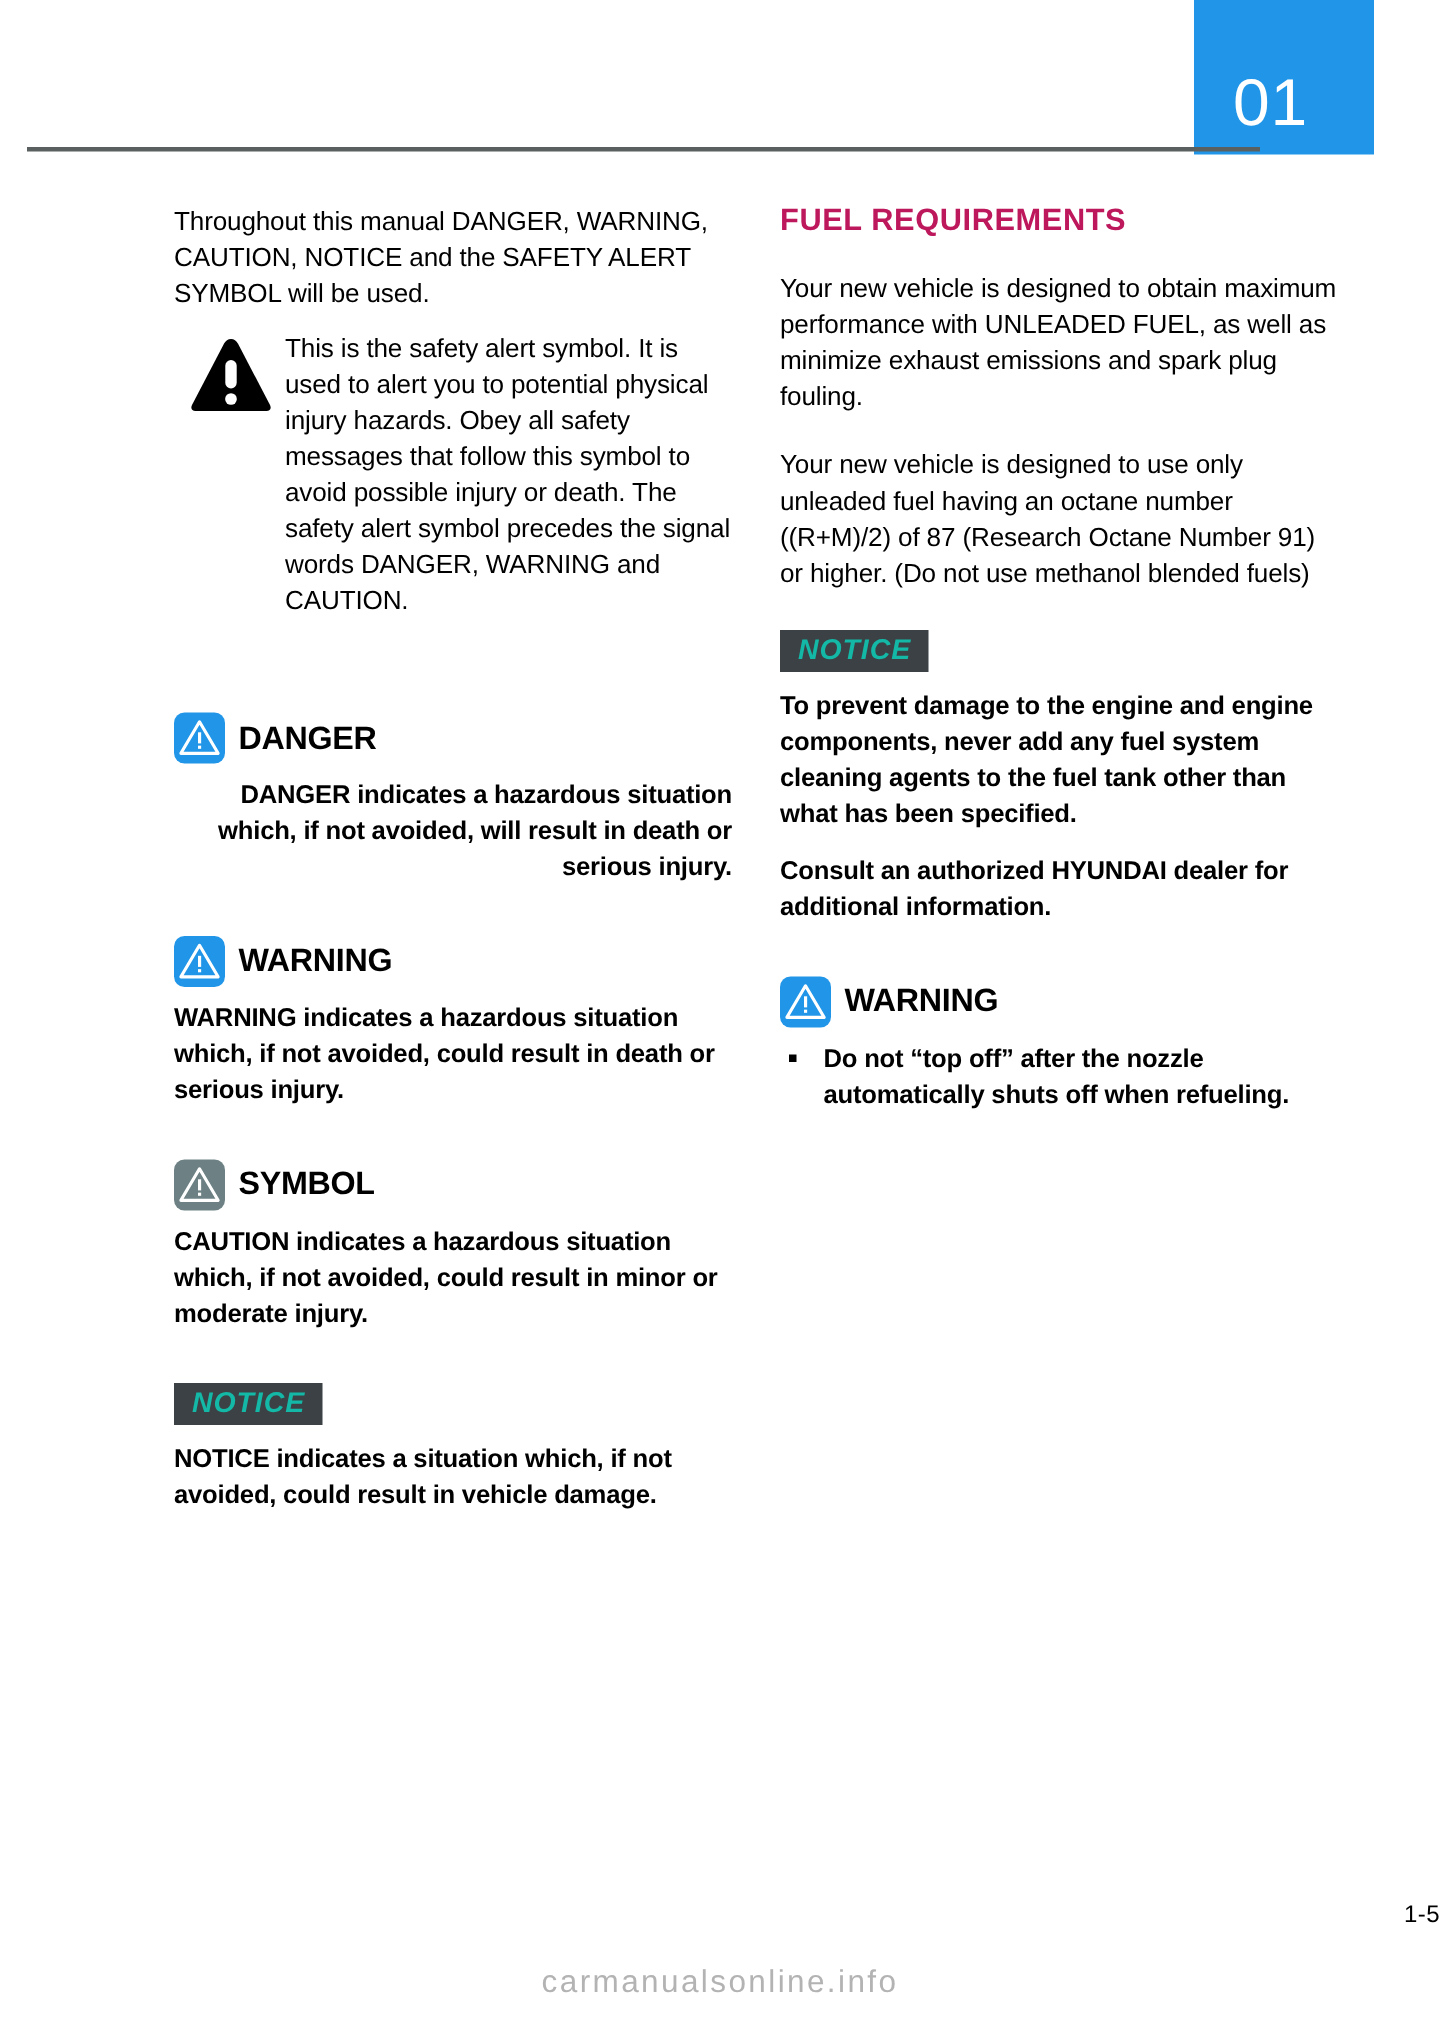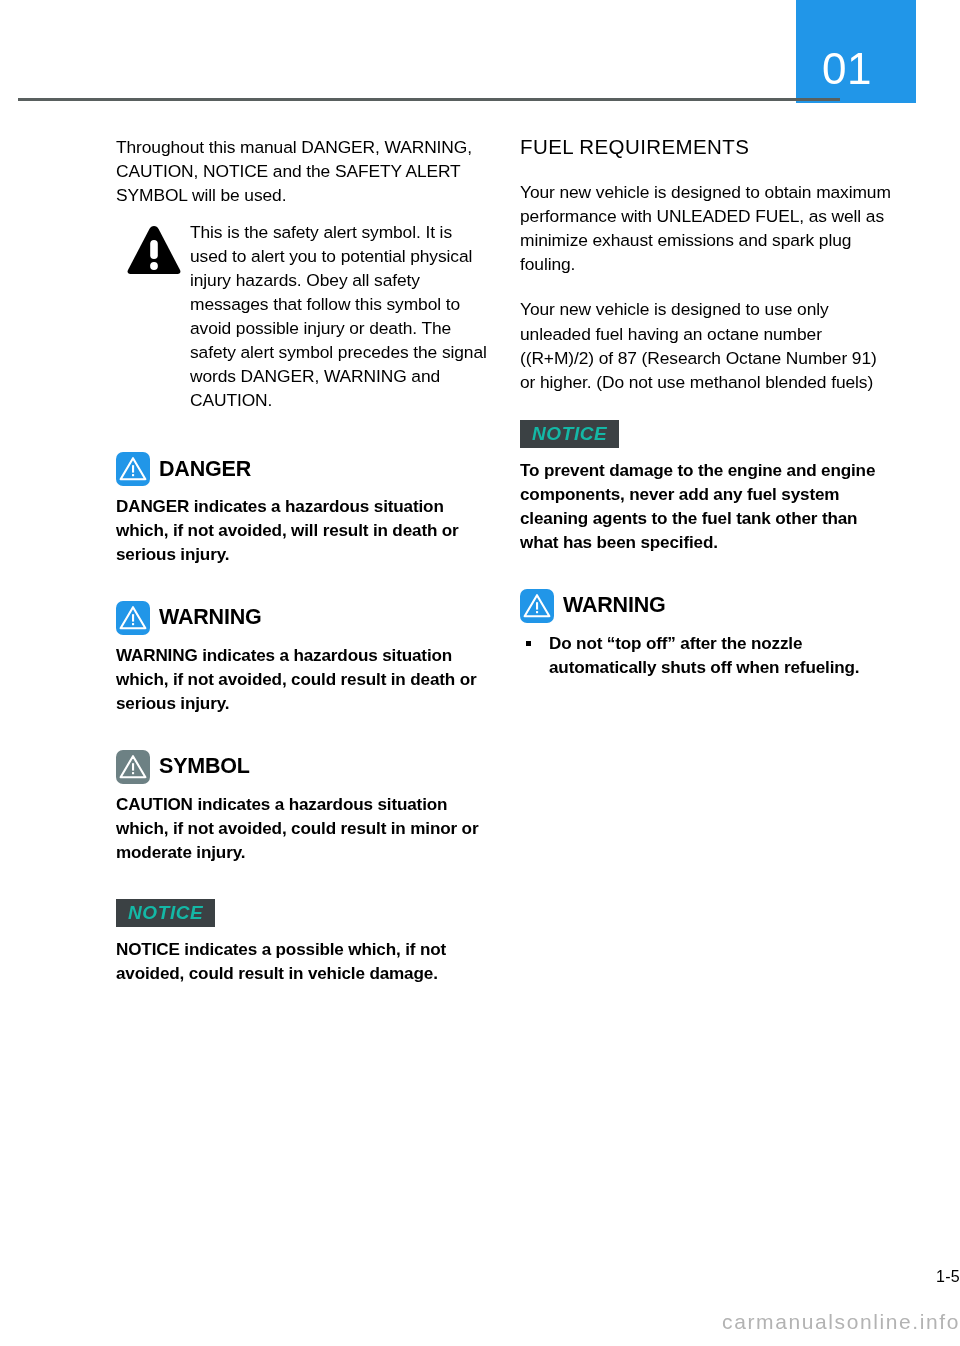--- a/index.html
+++ b/index.html
@@ -56,23 +56,23 @@
   .column {
     position: absolute;
     top: 0;
     width: 372px;
   }
   .column-left  { left: 116px; }
   .column-right { left: 520px; }
 
   
   .section-title {
-    color: #000000;
+    color: #be185d;
     font-size: 20.5px;
-    font-weight: normal;
+    font-weight: bold;
     letter-spacing: 0.4px;
     margin: 0 0 20px 0;
     line-height: 1.2;
   }
   .body-text {
     font-size: 17.4px;
     line-height: 1.39;
     margin: 0;
     letter-spacing: -0.1px;
   }
@@ -138,21 +138,21 @@
     font-size: 19px;
     font-weight: bold;
     font-style: italic;
     letter-spacing: 0.6px;
     padding: 3px 12px 4px 12px;
     margin-bottom: 11px;
     line-height: 1.12;
   }
 
   
-  .block-gap-lg { margin-top: 40px; }
+  .block-gap-lg { margin-top: 63px; text-align: right; }
   .block-gap-md { margin-top: 34px; }
   .block-gap-sm { margin-top: 26px; }
 
   
   .bullet-list {
     list-style: none;
     margin: 0;
     padding: 0;
   }
   .bullet-item {
@@ -182,21 +182,21 @@
     text-align: right;
     font-size: 16px;
     color: #000000;
     letter-spacing: 0.3px;
   }
   .watermark {
     position: absolute;
     left: 0;
     right: 0;
     top: 1310px;
-    text-align: right;
+    text-align: center;
     font-size: 21px;
     color: #b3b3b3;
     letter-spacing: 1.6px;
   }
 </style>
 </head>
 <body>
 
 <div class="chapter-tab">
   <div class="chapter-tab-number">01</div>
@@ -249,35 +249,36 @@
           <rect x="16" y="13.2" width="2.1" height="7.4" fill="#ffffff"></rect>
           <rect x="16" y="22.1" width="2.1" height="2.1" fill="#ffffff"></rect>
         </svg>
         <span class="signal-word">SYMBOL</span>
       </div>
       <p class="body-bold">CAUTION indicates a hazardous situation which, if not avoided, could result in minor or moderate injury.</p>
     </div>
 
     <div class="block-gap-md">
       <div class="notice-badge">NOTICE</div>
-      <p class="body-bold">NOTICE indicates a possible which, if not avoided, could result in vehicle damage.</p>
+      <p class="body-bold">NOTICE indicates a situation which, if not avoided, could result in vehicle damage.</p>
     </div>
 
   </div>
 
   <div class="column column-right">
 
     <h1 class="section-title">FUEL REQUIREMENTS</h1>
 
     <p class="body-text">Your new vehicle is designed to obtain maximum performance with UNLEADED FUEL, as well as minimize exhaust emissions and spark plug fouling.</p>
     <p class="body-text">Your new vehicle is designed to use only unleaded fuel having an octane number ((R+M)/2) of 87 (Research Octane Number 91) or higher. (Do not use methanol blended fuels)</p>
 
     <div class="block-gap-sm">
       <div class="notice-badge">NOTICE</div>
       <p class="body-bold">To prevent damage to the engine and engine components, never add any fuel system cleaning agents to the fuel tank other than what has been specified.</p>
+      <p class="body-bold">Consult an authorized HYUNDAI dealer for additional information.</p>
     </div>
 
     <div class="block-gap-md">
       <div class="signal-heading">
         <svg class="signal-icon signal-icon-blue" viewBox="0 0 34 34">
           <path d="M17 6.2 L29.4 27.2 L4.6 27.2 Z" fill="none" stroke="#ffffff" stroke-width="2.1" stroke-linejoin="round"></path>
           <rect x="16" y="13.2" width="2.1" height="7.4" fill="#ffffff"></rect>
           <rect x="16" y="22.1" width="2.1" height="2.1" fill="#ffffff"></rect>
         </svg>
         <span class="signal-word">WARNING</span>

